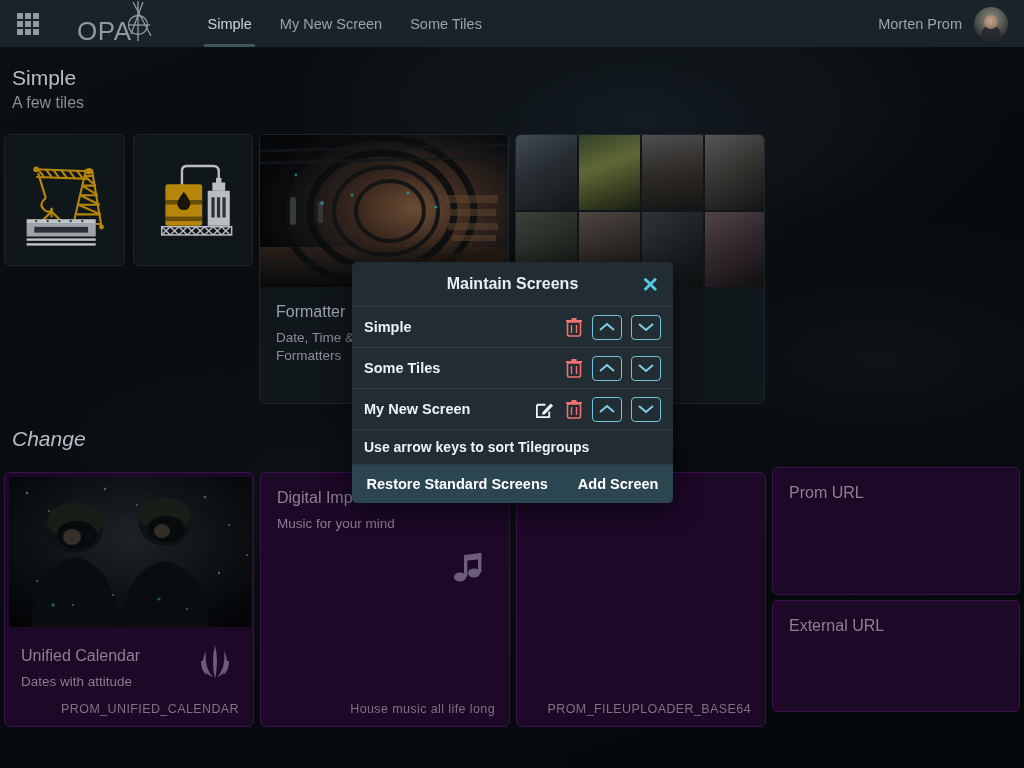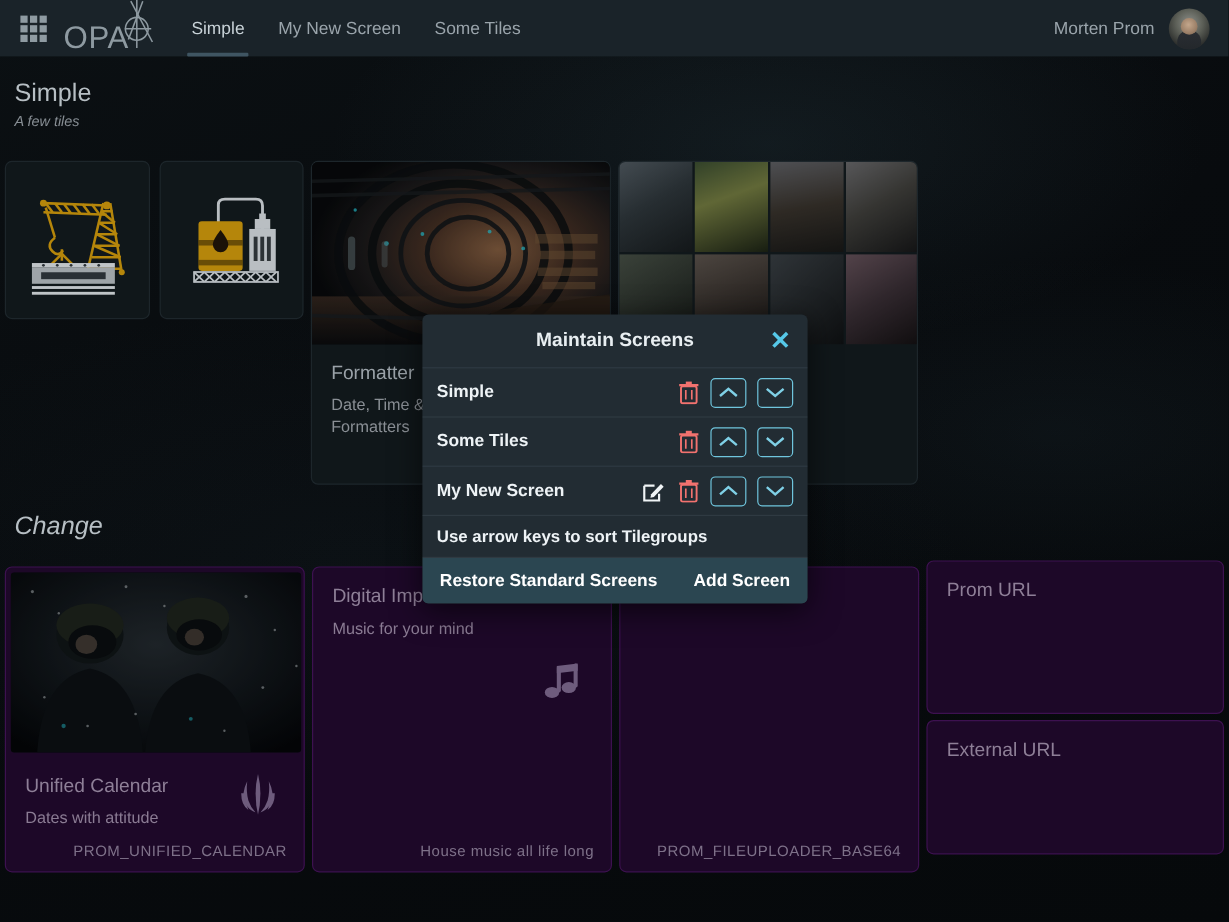--- a/index.html
+++ b/index.html
@@ -21,20 +21,21 @@
       linear-gradient(160deg, #0b1013 0%, #080b0e 45%, #06090b 100%);
     pointer-events: none;
   }
 
   
   .topbar {
     position: absolute; top: 0; left: 0; width: 1024px; height: 47px;
     background: #1a2329;
     display: flex; align-items: center;
     z-index: 30;
+    gap: 24px;
   }
   .grid-menu { width: 22px; height: 22px; margin-left: 17px;
     display: grid; grid-template-columns: repeat(3, 6px); grid-template-rows: repeat(3, 6px);
     gap: 2px; cursor: pointer; }
   .grid-menu i { background: #8f9ba2; display: block; width: 6px; height: 6px; }
   .brand { margin-left: 14px; display: flex; align-items: flex-end; height: 40px; }
   .brand-txt { font-size: 26px; color: #8e9aa1; letter-spacing: 0.5px; line-height: 1;
     font-family: "Liberation Sans", sans-serif; }
   .brand-mark { margin-left: -10px; margin-bottom: -2px; }
 
@@ -56,21 +57,21 @@
   .avatar::before { content:""; position:absolute; left:50%; top:54%; width:20px; height:20px;
     transform: translateX(-50%); border-radius: 50% 50% 44% 44%;
     background: linear-gradient(180deg,#2a2e33 0%, #22262a 100%); }
   .avatar::after { content:""; position:absolute; left:50%; top:24%; width:14px; height:14px;
     transform: translateX(-50%); border-radius: 50%;
     background: radial-gradient(circle at 46% 40%, #c4a78c 0%, #9c8068 60%, #6d5a48 100%); }
 
   
   .group-head { position: absolute; left: 12px; z-index: 3; }
   .group-title { font-size: 21px; color: #b7bfc4; line-height: 1.12; font-weight: 400; }
-  .group-sub { font-size: 12px; color: #888f95; margin-top: 4px; font-style: italic; }
+  .group-sub { font-size: 16px; color: #888f95; margin-top: 4px; }
 
   
   .tile { position: absolute; border-radius: 6px; overflow: hidden; cursor: pointer; }
   .tile-dark { background: #10171a; border: 1px solid #1d262b; }
   .tile-purple { background: #1d0828; border: 1px solid #3d1150; }
 
   .tile-title { font-size: 16px; color: #9aa2a8; }
   .tile-sub   { font-size: 13.5px; color: #8a8f95; margin-top: 8px; line-height: 1.35; }
   .tile-title.p { color: #8e7f97; }
   .tile-sub.p   { color: #8a7b93; }

